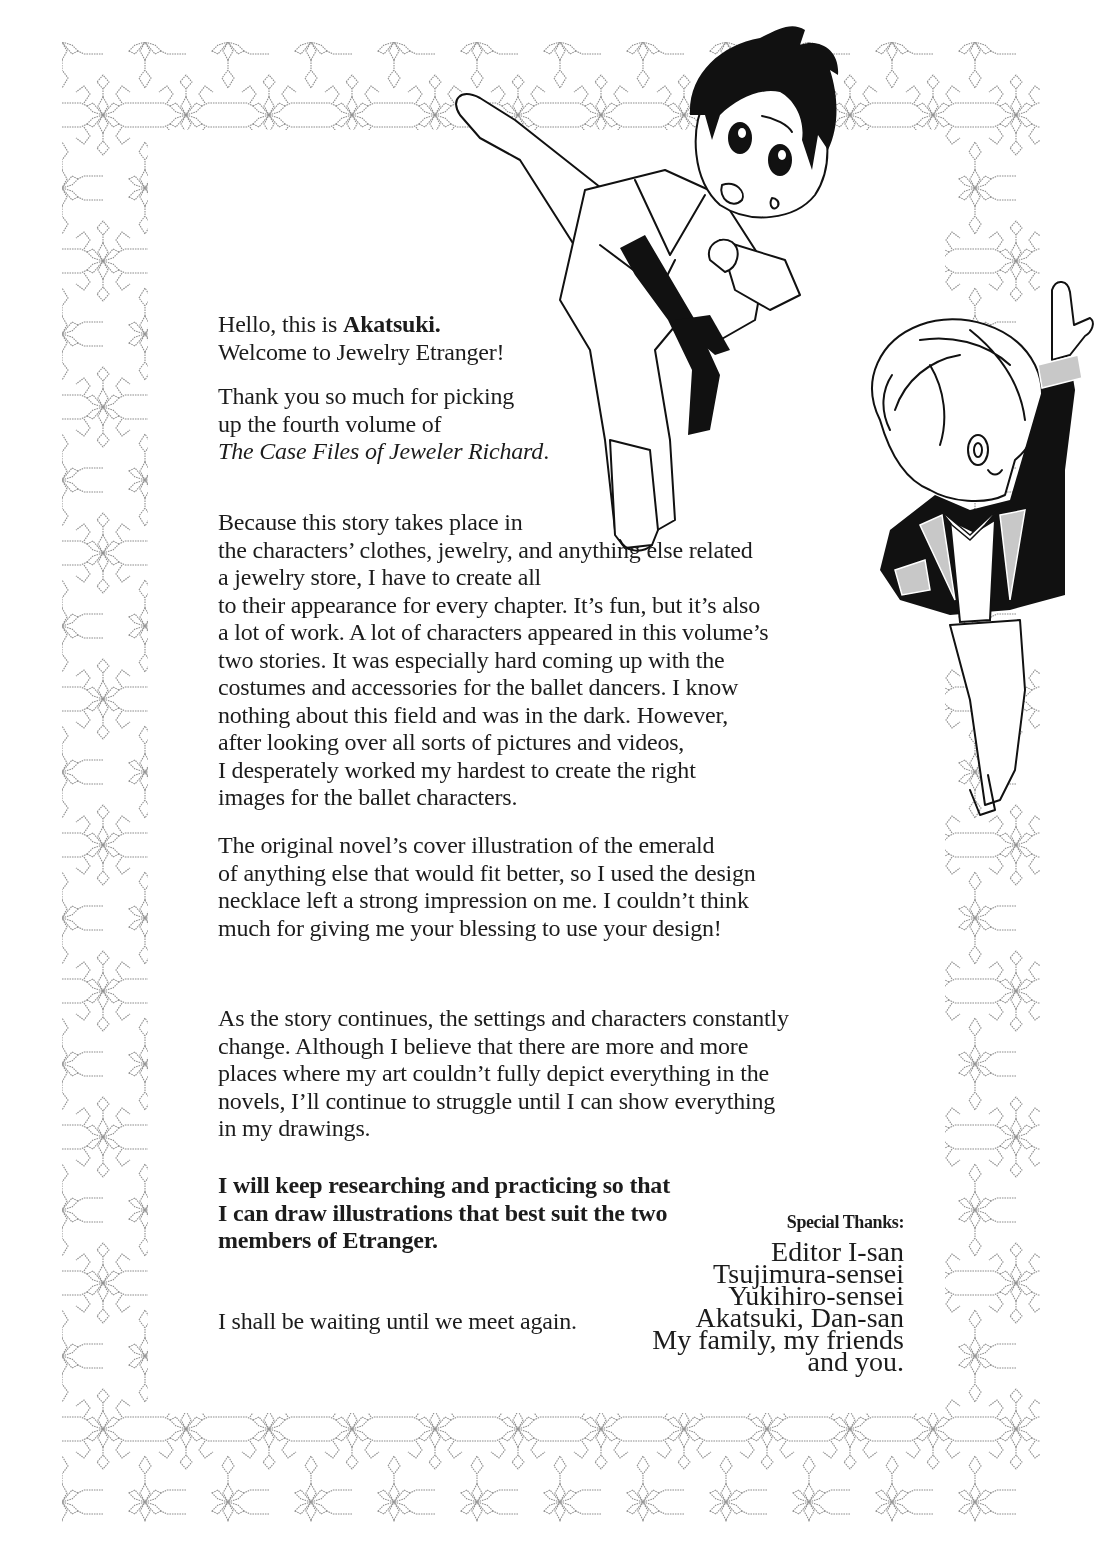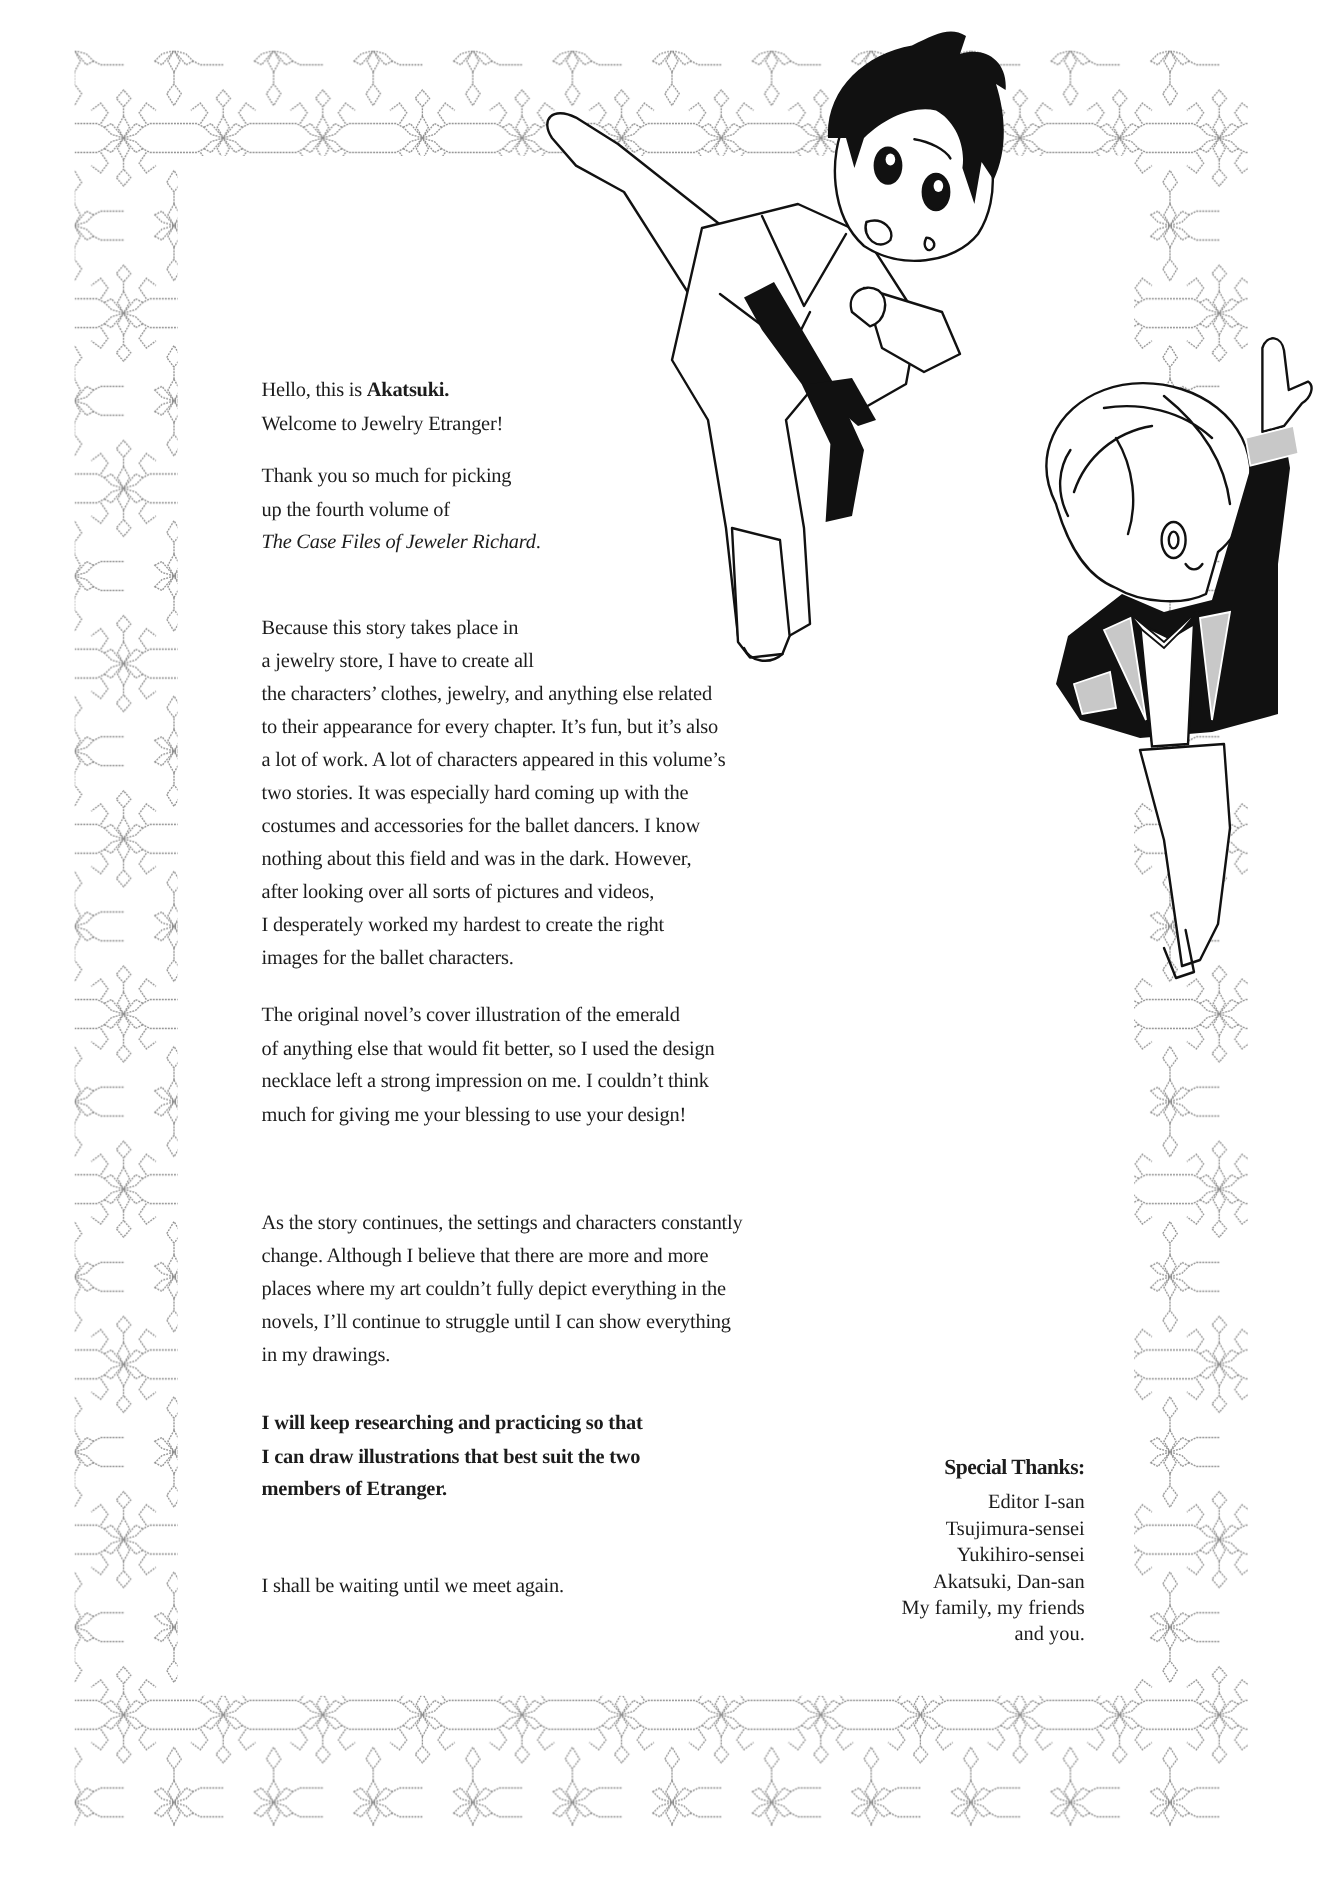--- a/index.html
+++ b/index.html
@@ -1,27 +1,27 @@
 <!DOCTYPE html>
 <html><head>
 <meta charset="utf-8">
 <style>
   html, body { margin: 0; padding: 0; background: #ffffff; }
   body { width: 1100px; height: 1567px; position: relative; overflow: hidden; font-family: "Liberation Serif", "DejaVu Serif", serif; color: #1c1c1c; }
   .frame { position: absolute; left: 62px; top: 42px; width: 978px; height: 1480px; }
   .frame svg { display: block; }
   .inner { position: absolute; left: 148px; top: 130px; width: 797px; height: 1283px; background: #fff; }
   .art { position: absolute; }
-  .text-block { position: absolute; left: 218px; font-size: 17px; line-height: 27.5px; letter-spacing: -0.2px; white-space: nowrap; }
+  .text-block { position: absolute; left: 218px; font-size: 24px; line-height: 27.5px; letter-spacing: -0.2px; white-space: nowrap; }
   .text-block .line { display: block; height: 27.5px; }
   .bold { font-weight: bold; }
   .ital { font-style: italic; }
   .thanks { position: absolute; right: 196px; top: 1197px; text-align: right; white-space: nowrap; }
   .thanks-title { font-weight: bold; font-size: 18px; line-height: 24px; letter-spacing: -0.4px; margin-top: 13px; }
-  .thanks-list { margin-top: 7px; font-size: 17px; line-height: 22px; }
+  .thanks-list { margin-top: 7px; font-size: 28px; line-height: 22px; }
   .thanks-list span { display: block; }
 </style>
 </head>
 <body>
 
 <div class="frame">
   <svg width="978" height="1480" viewBox="0 0 978 1480" xmlns="http://www.w3.org/2000/svg">
     <defs>
       <pattern id="lattice" x="0" y="0" width="83" height="146" patternUnits="userSpaceOnUse">
         <g fill="none" stroke="#8e8e8e" stroke-width="1.1" stroke-dasharray="1.6 0.9">
@@ -150,22 +150,22 @@
 </div>
 
 <div class="text-block" style="top:383px;">
   <span class="line">Thank you so much for picking</span>
   <span class="line">up the fourth volume of</span>
   <span class="line"><span class="ital">The Case Files of Jeweler Richard</span><span>.</span></span>
 </div>
 
 <div class="text-block" style="top:509px;">
   <span class="line">Because this story takes place in</span>
+  <span class="line">the characters’ clothes, jewelry, and anything else related</span>
   <span class="line">a jewelry store, I have to create all</span>
-  <span class="line">the characters’ clothes, jewelry, and anything else related</span>
   <span class="line">to their appearance for every chapter. It’s fun, but it’s also</span>
   <span class="line">a lot of work. A lot of characters appeared in this volume’s</span>
   <span class="line">two stories. It was especially hard coming up with the</span>
   <span class="line">costumes and accessories for the ballet dancers. I know</span>
   <span class="line">nothing about this field and was in the dark. However,</span>
   <span class="line">after looking over all sorts of pictures and videos,</span>
   <span class="line">I desperately worked my hardest to create the right</span>
   <span class="line">images for the ballet characters.</span>
 </div>
 

